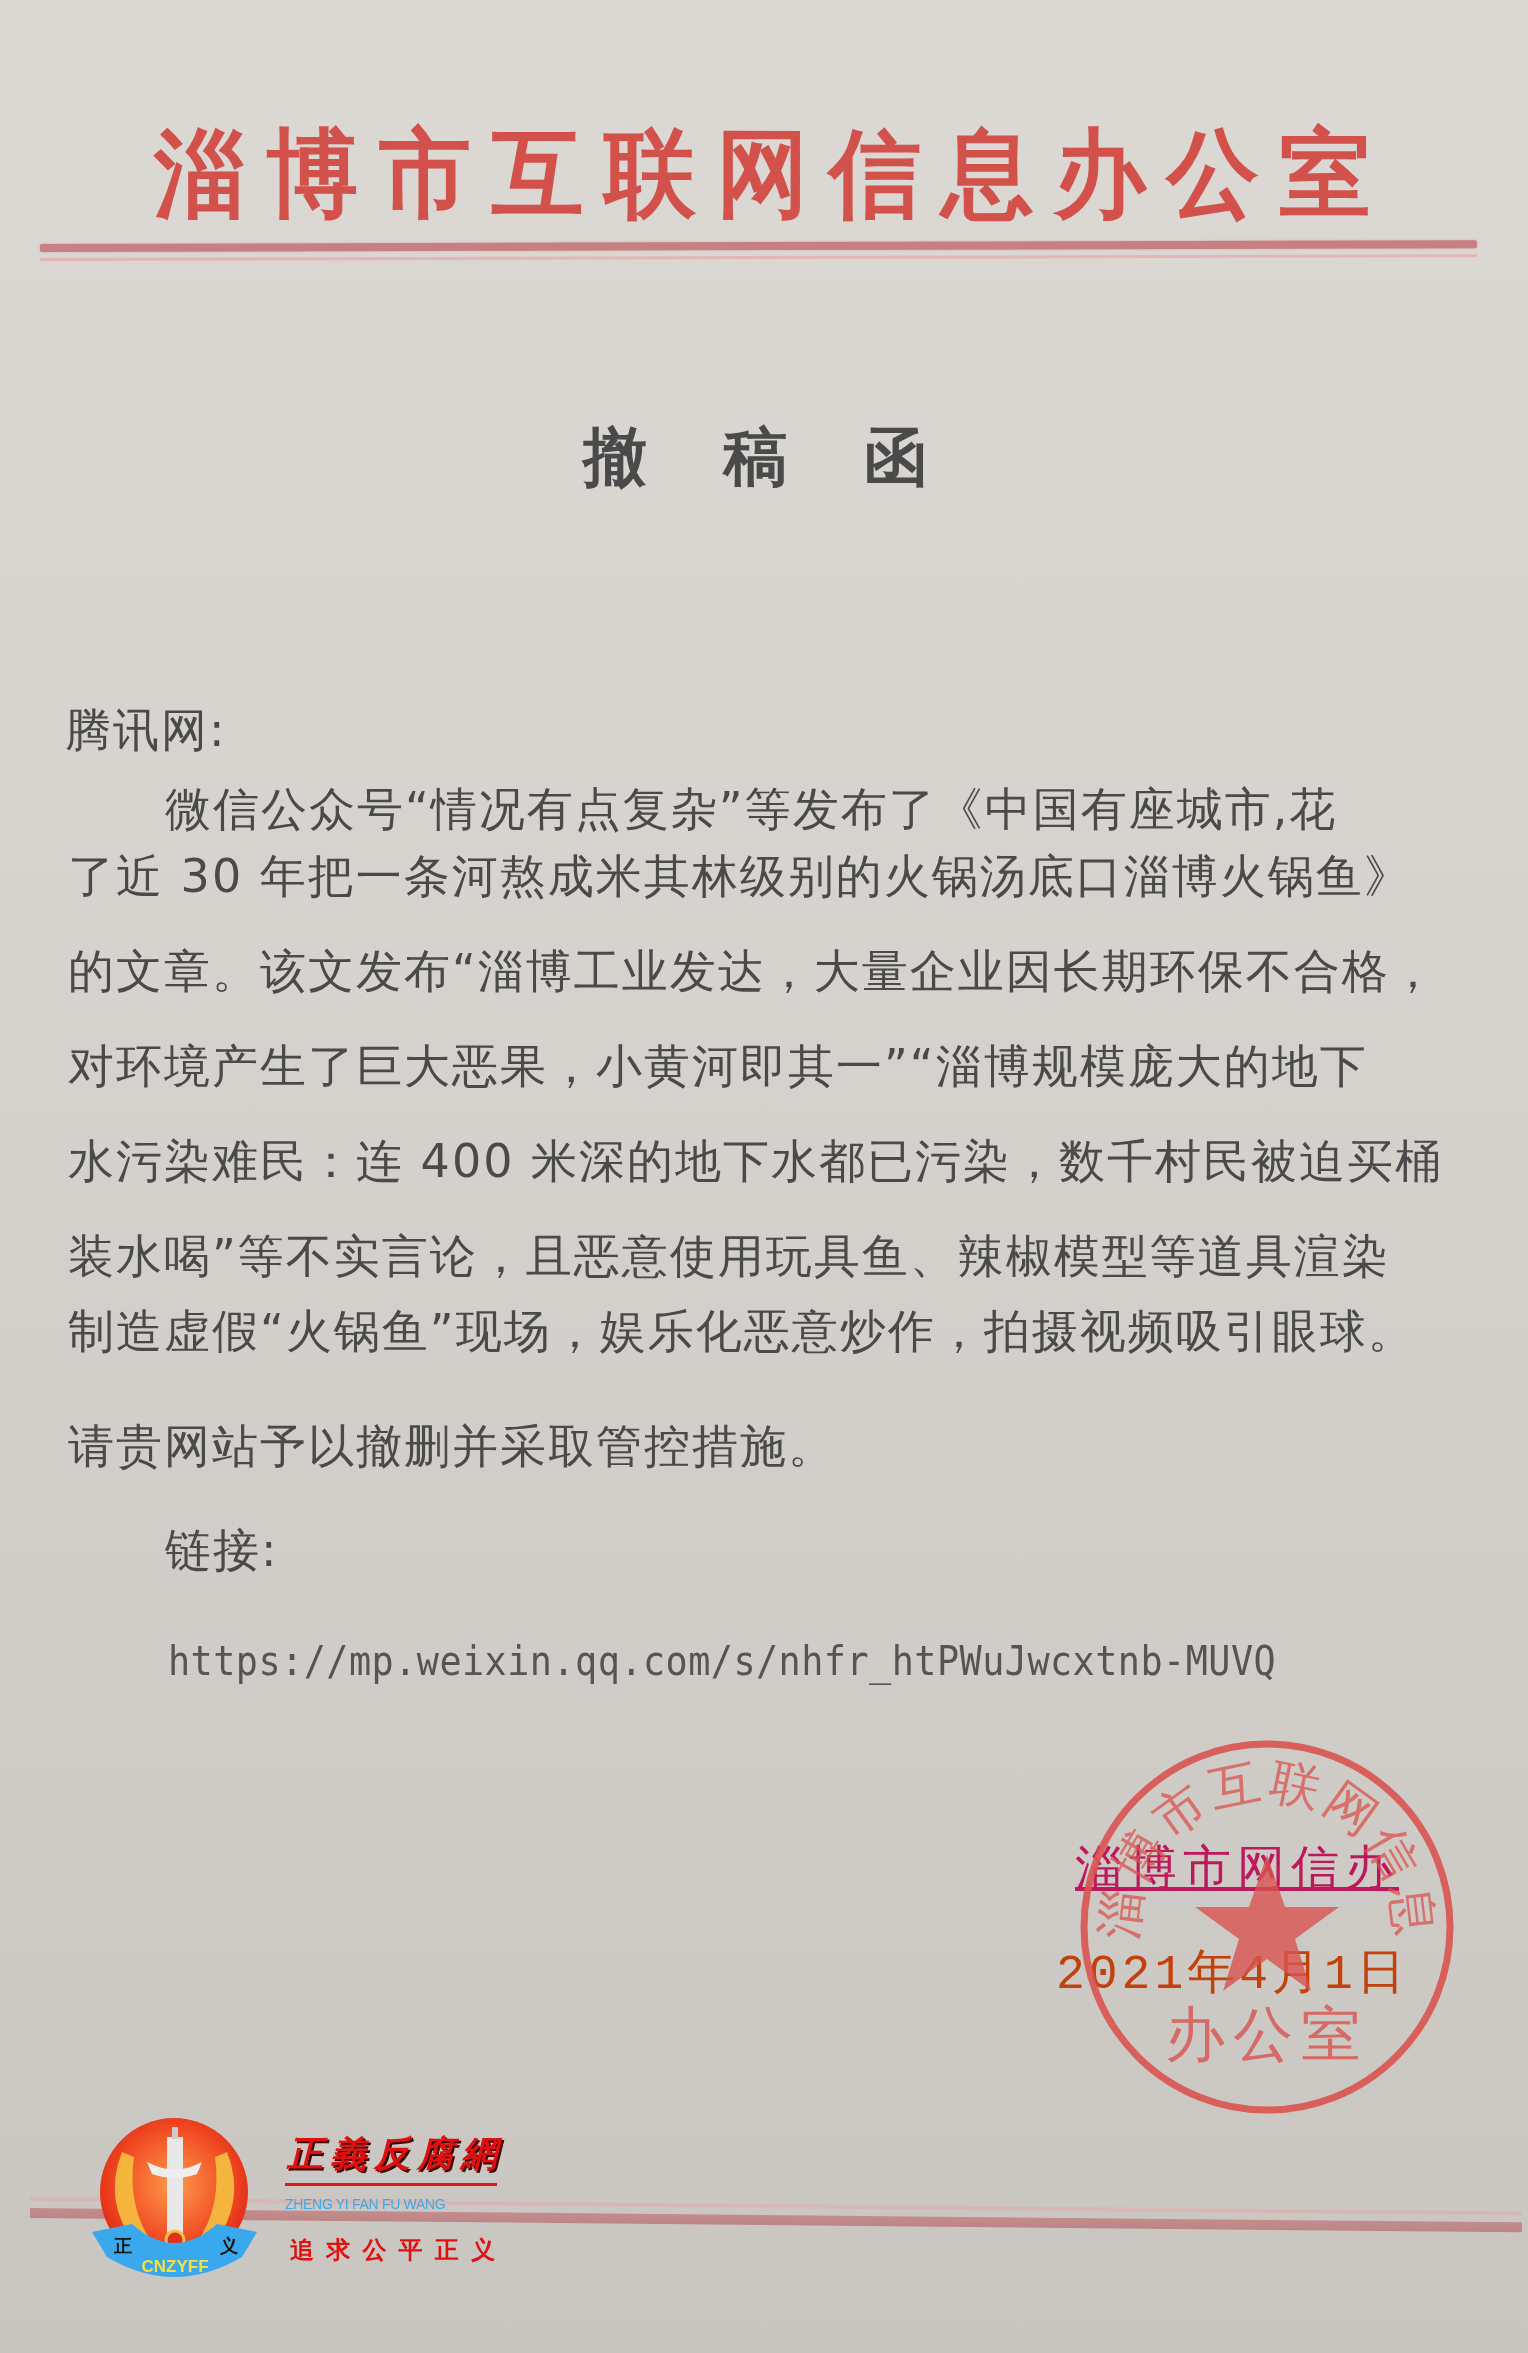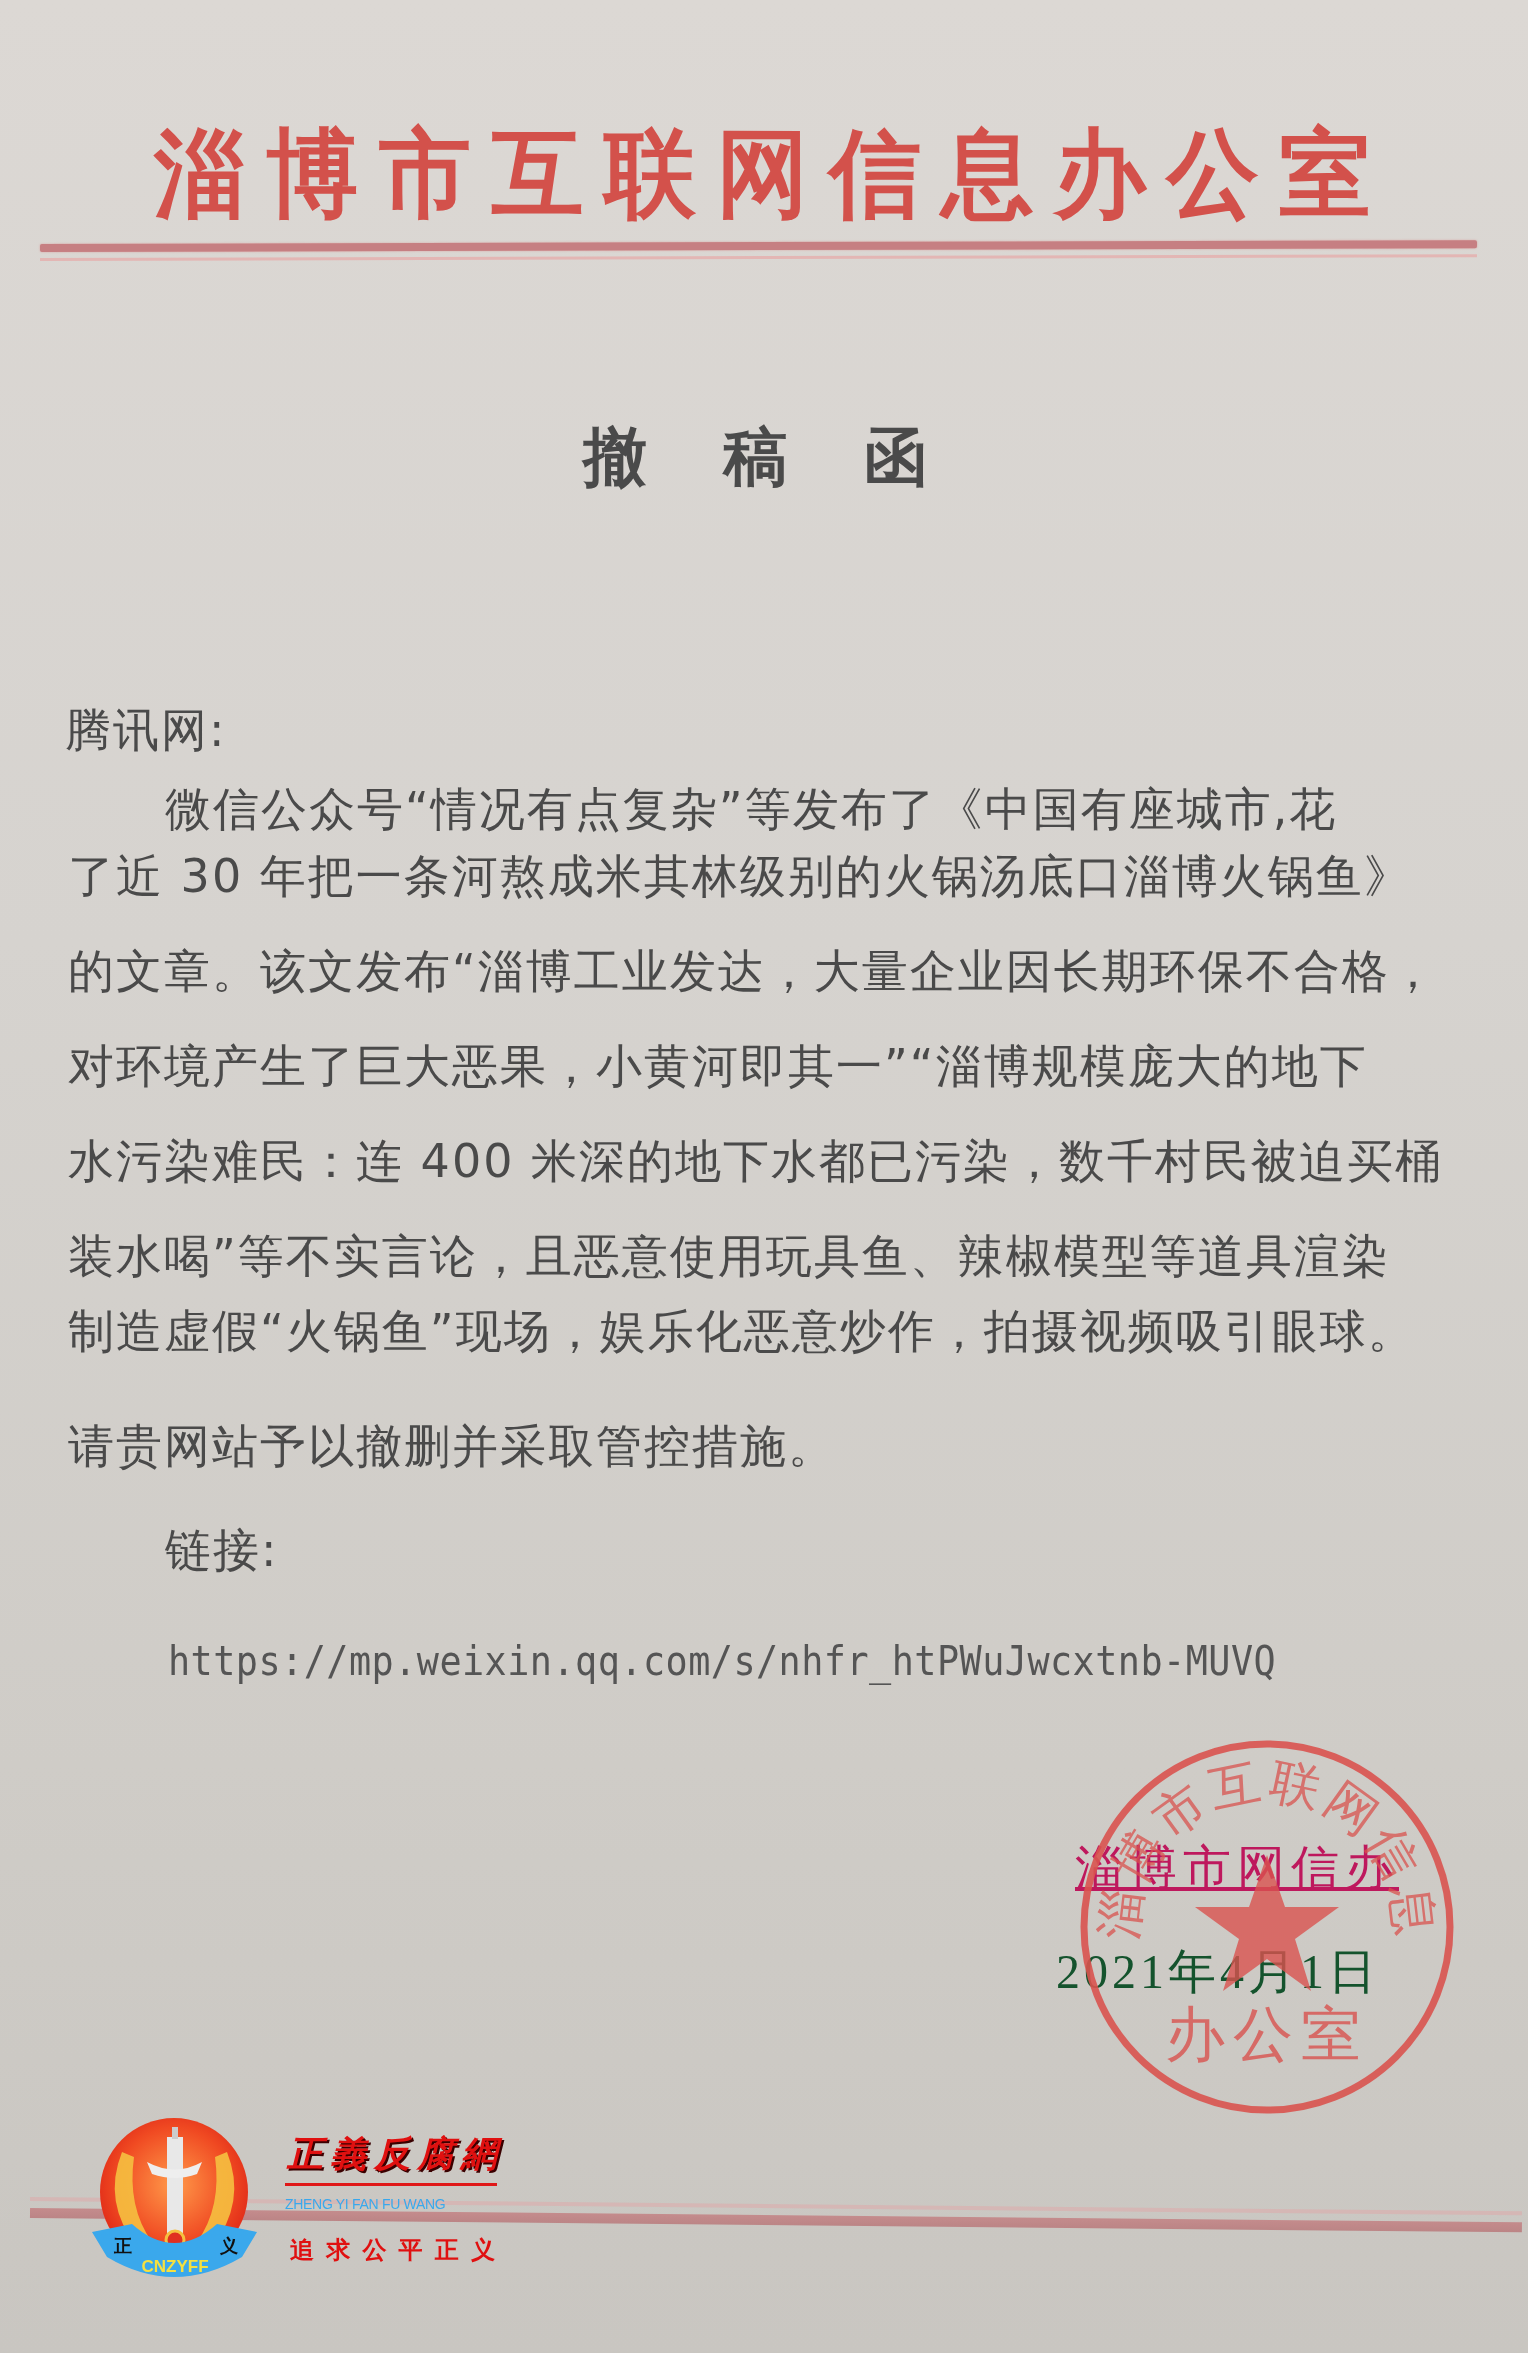--- a/index.html
+++ b/index.html
@@ -49,21 +49,21 @@
   .line.indent { left: 165px; margin-top: 28px; }
 
   .url {
     left: 168px; top: 1638px; font-family: "DejaVu Sans Mono", "Liberation Mono", monospace;
     font-size: 40px; line-height: 46px; color: #555; letter-spacing: 0.5px;
     transform: scaleX(0.92); transform-origin: left center;
   }
 
   
   .signature { left: 1075px; top: 1836px; font-size: 48px; color: #be185d; letter-spacing: 6px; text-decoration: underline; }
-  .date { left: 1056px; top: 1940px; font-size: 48px; color: #14532d; letter-spacing: 4px; font-family: Liberation Serif, serif; }
+  .date { left: 1056px; top: 1940px; font-size: 48px; color: #c2410c; letter-spacing: 4px; font-family: Liberation Mono, monospace; }
 
   
   .seal { left: 1077px; top: 1737px; width: 380px; height: 380px; }
 
   
   .footer-rule-thick {
     left: 30px; top: 2208px; width: 1492px; height: 10px;
     background: linear-gradient(180deg, #c38183, #b9797b);
     transform: rotate(0.55deg); transform-origin: left center; opacity: 0.85;
   }

